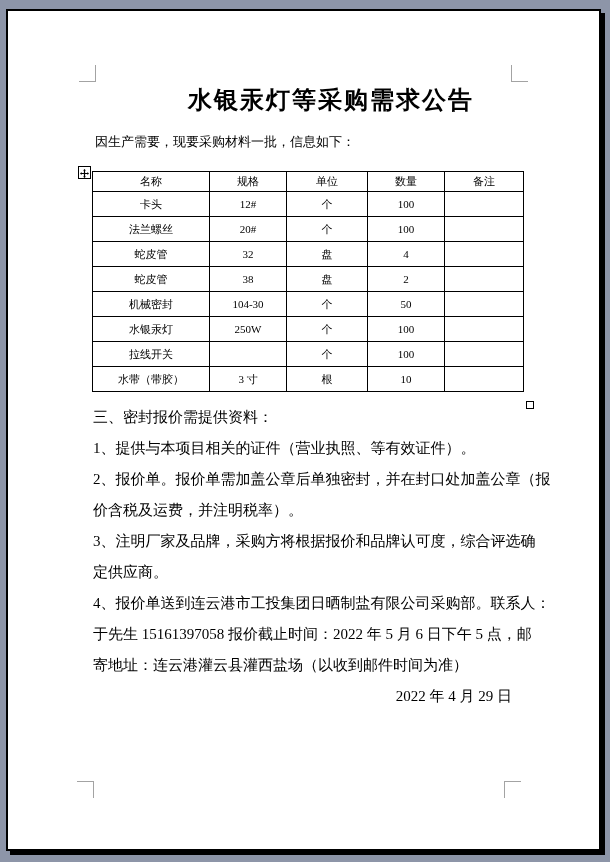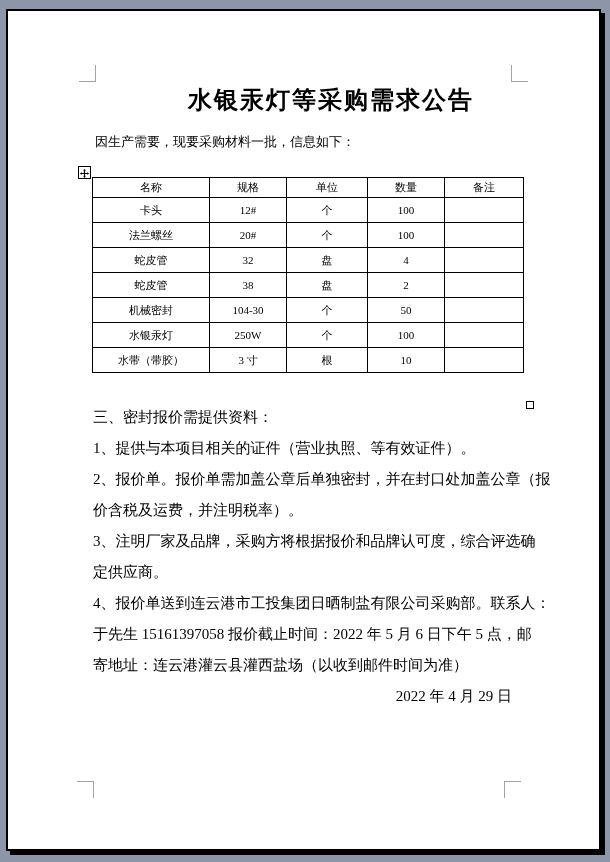--- a/index.html
+++ b/index.html
@@ -8,21 +8,21 @@
   .page{position:absolute;left:6px;top:9px;width:595px;height:842px;background:#fff;
         border:2px solid #000;box-sizing:border-box;box-shadow:4px 4px 0 #000;}
   .mark{position:absolute;width:16px;height:16px;}
   .mark.tl{left:71px;top:54px;border-right:1px solid #a3a3a3;border-bottom:1px solid #a3a3a3;}
   .mark.tr{left:503px;top:54px;border-left:1px solid #a3a3a3;border-bottom:1px solid #a3a3a3;}
   .mark.bl{left:69px;top:770px;border-right:1px solid #a3a3a3;border-top:1px solid #a3a3a3;}
   .mark.br{left:496px;top:770px;border-left:1px solid #a3a3a3;border-top:1px solid #a3a3a3;}
   .doc-title{position:absolute;left:0;right:0;top:71px;text-align:center;font-weight:bold;
         font-size:24px;line-height:36px;letter-spacing:2px;text-indent:26px;color:#000;white-space:nowrap;margin-left:29px;}
   .intro{position:absolute;left:87px;top:115px;font-size:13px;line-height:31px;color:#000;white-space:nowrap;}
-  .tbl-wrap{position:absolute;left:84px;top:166px;font-family:Liberation Serif, serif;}
+  .tbl-wrap{position:absolute;left:84px;top:160px;font-family:Liberation Serif, serif;}
   table.grid{border-collapse:collapse;table-layout:fixed;}
   table.grid td,table.grid th{border:1px solid #000;font-size:11px;font-weight:normal;
         text-align:center;vertical-align:middle;padding:0;overflow:hidden;color:#000;}
   table.grid th{height:19px;}
   table.grid td{height:24px;}
   th.remark{text-align:left;vertical-align:top;padding:2px 0 0 5px;}
   .c0{width:117px;} .c1{width:77px;} .c2{width:81px;} .c3{width:77px;} .c4{width:79px;}
   .move-handle{position:absolute;left:70px;top:155px;width:13px;height:13px;border:1px solid #000;
         box-sizing:border-box;background:#fff;display:flex;align-items:center;justify-content:center;}
   .resize-handle{position:absolute;left:518px;top:390px;width:8px;height:8px;border:1px solid #000;
@@ -107,20 +107,27 @@
           <td></td>
         </tr>
         <tr>
           <td>水银汞灯</td>
           <td>250W</td>
           <td>个</td>
           <td>100</td>
           <td></td>
         </tr>
         <tr>
+          <td>拉线开关</td>
+          <td></td>
+          <td>个</td>
+          <td>100</td>
+          <td></td>
+        </tr>
+        <tr>
           <td>水带（带胶）</td>
           <td>3 寸</td>
           <td>根</td>
           <td>10</td>
           <td></td>
         </tr>
       </tbody>
         </table>
     </div>
 

